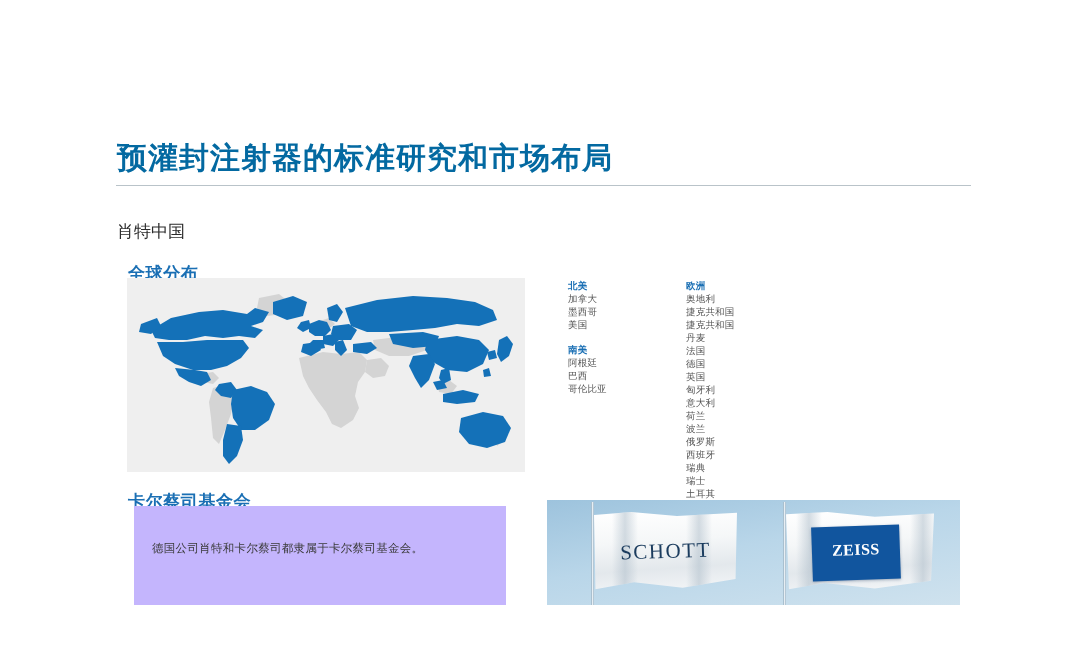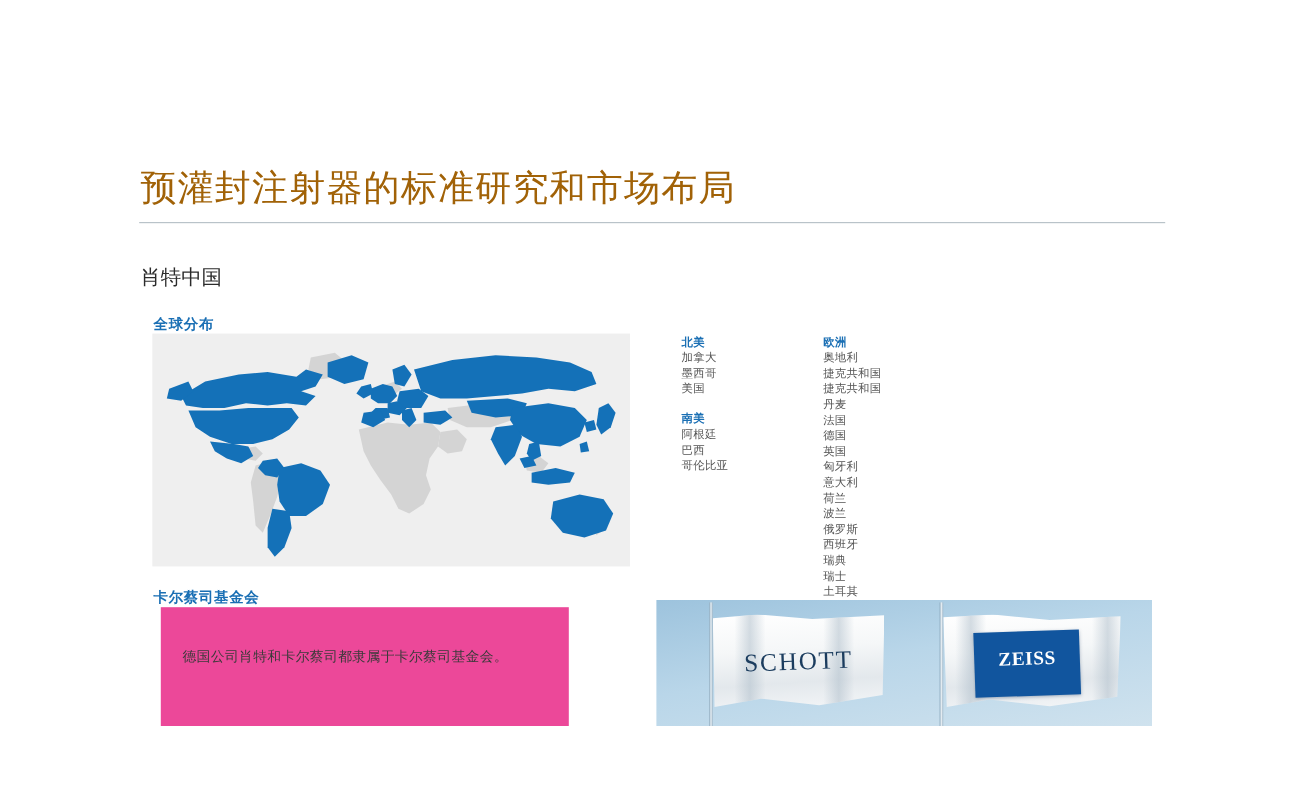--- a/index.html
+++ b/index.html
@@ -26,22 +26,22 @@
   }
 
   
   .page-title {
     position: absolute;
     left: 117px;
     top: 138px;
     font-size: 30px;
     line-height: 40px;
     letter-spacing: 1px;
-    color: #a16207;
-    font-weight: 400;
+    color: #0369a1;
+    font-weight: 700;
     white-space: nowrap;
   }
   .title-rule {
     position: absolute;
     left: 116px;
     top: 185px;
     width: 855px;
     height: 1px;
     background: #b9c3c9;
   }
@@ -52,21 +52,21 @@
     font-size: 17px;
     line-height: 32px;
     color: #2b2b2b;
     font-weight: 400;
     white-space: nowrap;
   }
 
   
   .section-heading {
     position: absolute;
-    font-size: 12px;
+    font-size: 17px;
     font-weight: bold;
     color: #1a6fb4;
     letter-spacing: 0.6px;
     white-space: nowrap;
   }
   #heading-global { left: 128px; top: 262px; }
   #heading-foundation { left: 128px; top: 490px; }
 
   
   .map-panel {
@@ -112,23 +112,23 @@
     line-height: 13px;
     letter-spacing: 0.2px;
     white-space: nowrap;
   }
 
   
   .foundation-box {
     position: absolute;
     left: 134px;
     top: 506px;
-    width: 340px;
+    width: 372px;
     height: 99px;
-    background: #ec4899;
+    background: #c4b5fd;
   }
   .foundation-text {
     position: absolute;
     left: 18px;
     top: 33px;
     width: 360px;
     font-size: 11.5px;
     line-height: 19px;
     color: #3a3a3a;
     letter-spacing: 0.3px;

